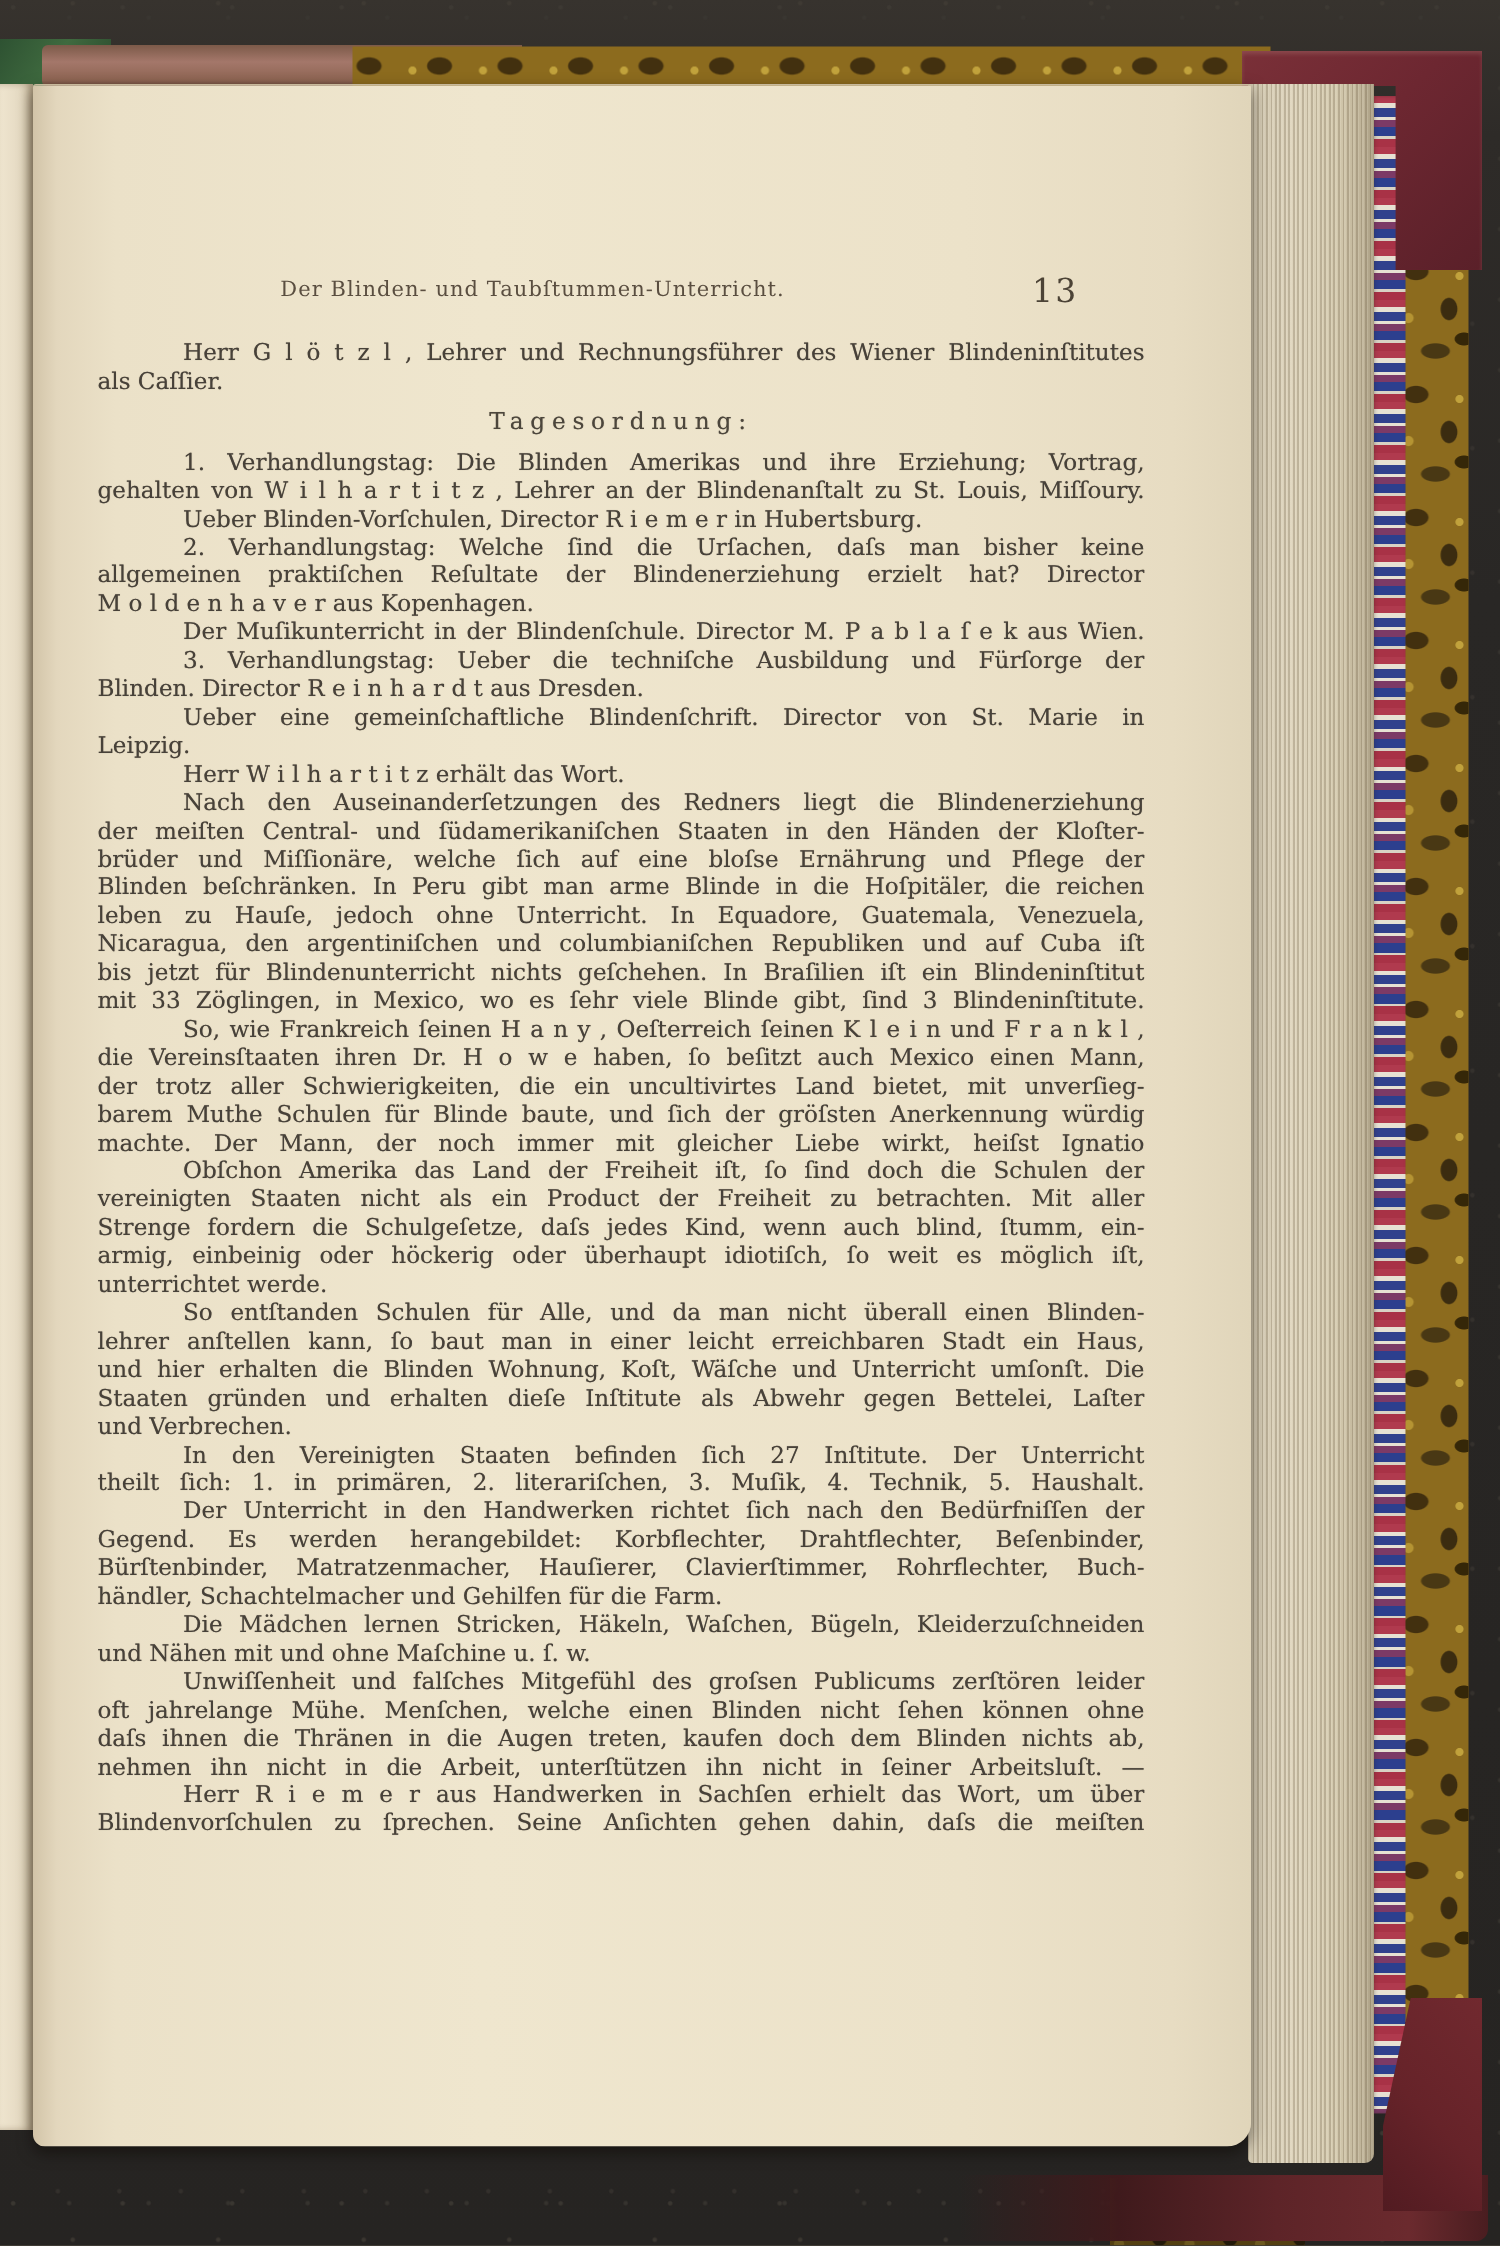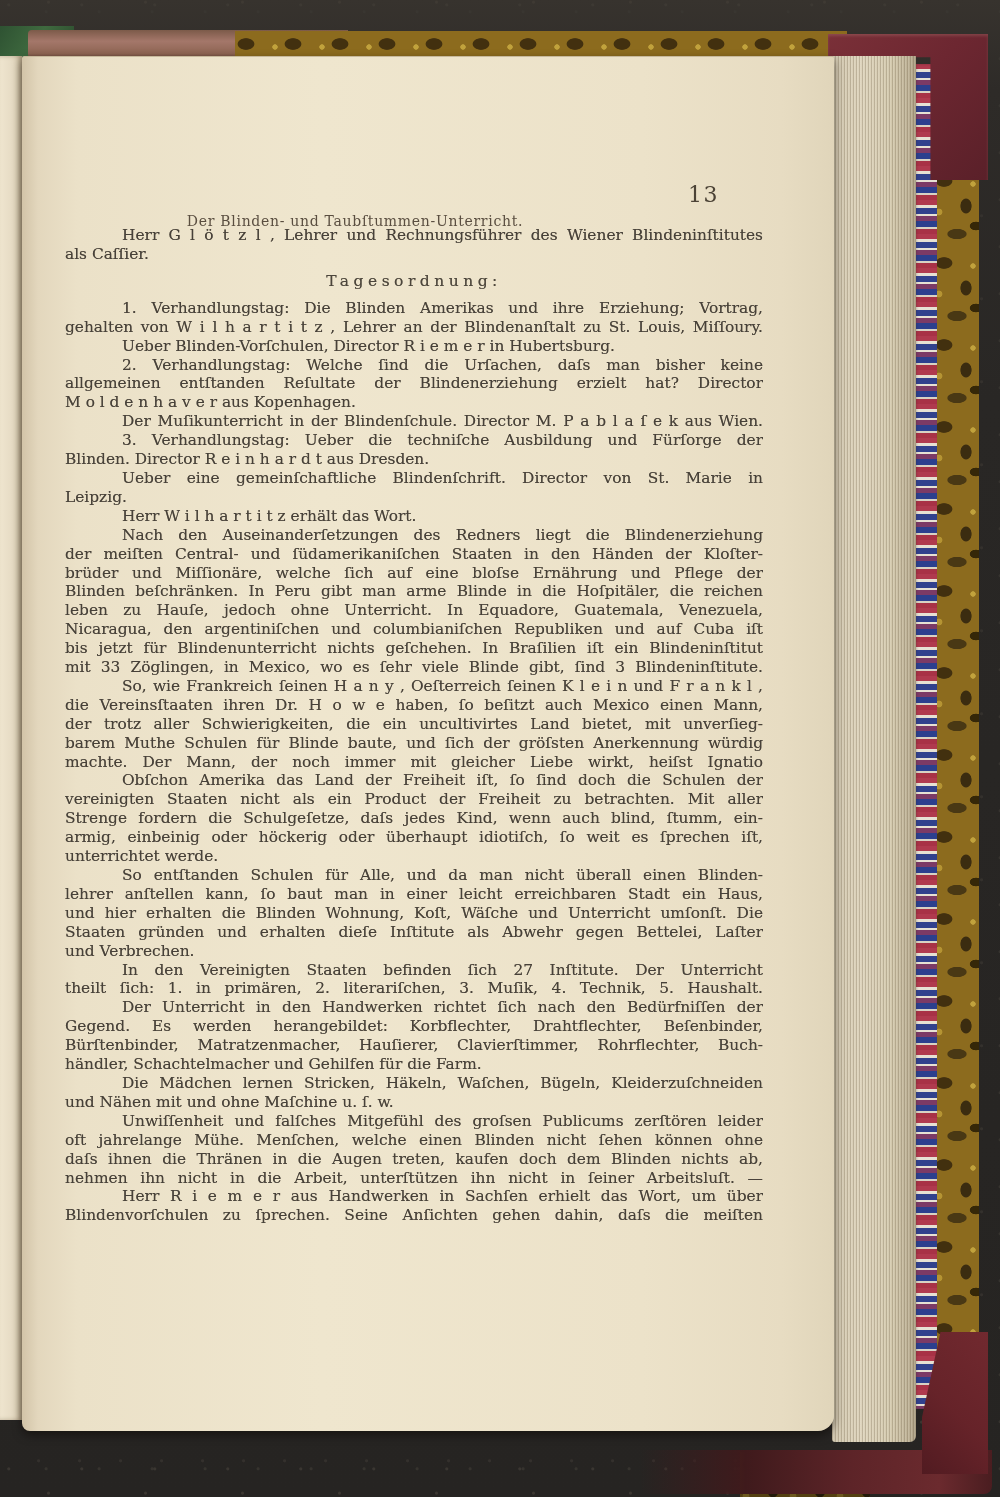--- a/index.html
+++ b/index.html
@@ -58,21 +58,21 @@
     border-top:1px solid #c7b99c;border-radius:2px 2px 16px 8px;
     box-shadow:0 4px 10px rgba(10,6,2,.5);}
   .bottom-dark{position:absolute;left:0;top:1424px;width:1000px;height:73px;
     background:linear-gradient(180deg,rgba(107,81,56,0) 0,#4a3categ 0),linear-gradient(180deg,#6b5138 0px,#2b1b0c 12px,#170f08 26px,#120d08 100%);}
   .maroon-bottom-strip{position:absolute;left:640px;top:1450px;width:352px;height:44px;
     background:linear-gradient(90deg,rgba(40,20,12,.0) 0,#3f1a1c 30%,#5d2428 60%,#6b2a2e 85%,#4a1d20 100%);border-radius:0 0 8px 0;}
 
   
   .page-header{position:absolute;left:0;top:128px;width:100%;height:24px;color:#55493c;}
   .running-title{position:absolute;left:333px;transform:translateX(-50%);
-    font-size:14px;letter-spacing:0.7px;white-space:nowrap;color:#5a4e40;margin-top:28px;}
+    font-size:14px;letter-spacing:0.7px;white-space:nowrap;color:#5a4e40;}
   .page-number{position:absolute;left:666px;top:-3px;font-size:22px;letter-spacing:1.5px;color:#4c4336;}
   .textblock{position:absolute;left:43px;top:169px;width:698px;color:#474139;
     font-size:15.4px;text-shadow:0 0 .5px rgba(70,60,45,.55);}
   .line{line-height:18.9px;white-space:nowrap;overflow:hidden;
     text-align:justify;text-align-last:justify;}
   .line.last{text-align:center;text-align-last:left;}
   .line.indent{padding-left:57px;}
   .heading{line-height:19px;margin:8px 0;text-align:center;
     letter-spacing:4.5px;font-size:15.5px;color:#4c463c;}
 </style>
@@ -95,21 +95,21 @@
       <span class="page-number">13</span>
     </div>
     <div class="textblock" id="textblock">
         <div class="line indent">Herr G l ö t z l ,  Lehrer und Rechnungsführer des Wiener Blindeninſtitutes</div>
         <div class="line last">als Caſſier.</div>
         <div class="heading">Tagesordnung:</div>
         <div class="line indent">1. Verhandlungstag:  Die Blinden Amerikas und ihre Erziehung;  Vortrag,</div>
         <div class="line">gehalten von W i l h a r t i t z ,  Lehrer an der Blindenanſtalt zu St. Louis, Miſſoury.</div>
         <div class="line indent last">Ueber Blinden-Vorſchulen, Director R i e m e r in Hubertsburg.</div>
         <div class="line indent">2. Verhandlungstag:  Welche ſind die Urſachen,  daſs man bisher keine</div>
-        <div class="line">allgemeinen entſtanden Reſultate der Blindenerziehung erzielt hat?  Director</div>
+        <div class="line">allgemeinen praktiſchen Reſultate der Blindenerziehung erzielt hat?  Director</div>
         <div class="line last">M o l d e n h a v e r aus Kopenhagen.</div>
         <div class="line indent">Der Muſikunterricht in der Blindenſchule. Director M. P a b l a ſ e k aus Wien.</div>
         <div class="line indent">3. Verhandlungstag:  Ueber die techniſche Ausbildung und Fürſorge der</div>
         <div class="line last">Blinden.   Director R e i n h a r d t aus Dresden.</div>
         <div class="line indent">Ueber eine gemeinſchaftliche Blindenſchrift.   Director von St. Marie in</div>
         <div class="line last">Leipzig.</div>
         <div class="line indent last">Herr W i l h a r t i t z erhält das Wort.</div>
         <div class="line indent">Nach den Auseinanderſetzungen des Redners liegt die Blindenerziehung</div>
         <div class="line">der meiſten Central- und ſüdamerikaniſchen Staaten in den Händen der Kloſter-</div>
         <div class="line">brüder und Miſſionäre,  welche ſich auf eine bloſse Ernährung und Pflege der</div>
@@ -119,21 +119,21 @@
         <div class="line">bis jetzt für Blindenunterricht nichts geſchehen. In Braſilien iſt ein Blindeninſtitut</div>
         <div class="line">mit 33 Zöglingen, in Mexico, wo es ſehr viele Blinde gibt, ſind 3 Blindeninſtitute.</div>
         <div class="line indent">So, wie Frankreich ſeinen H a n y ,  Oeſterreich ſeinen K l e i n und F r a n k l ,</div>
         <div class="line">die Vereinsſtaaten ihren Dr. H o w e haben,  ſo beſitzt auch Mexico einen Mann,</div>
         <div class="line">der trotz aller Schwierigkeiten,  die ein uncultivirtes Land bietet,  mit unverſieg-</div>
         <div class="line">barem Muthe Schulen für Blinde baute, und ſich der gröſsten Anerkennung würdig</div>
         <div class="line">machte.  Der Mann,  der noch immer mit gleicher Liebe wirkt,  heiſst Ignatio</div>
         <div class="line indent">Obſchon Amerika das Land der Freiheit iſt,  ſo ſind doch die Schulen der</div>
         <div class="line">vereinigten Staaten nicht als ein Product der Freiheit zu betrachten.   Mit aller</div>
         <div class="line">Strenge fordern die Schulgeſetze,  daſs jedes Kind,  wenn auch blind, ſtumm, ein-</div>
-        <div class="line">armig, einbeinig oder höckerig oder überhaupt idiotiſch, ſo weit es ſprechen iſt,</div>
+        <div class="line">armig, einbeinig oder höckerig oder überhaupt idiotiſch, ſo weit es möglich iſt,</div>
         <div class="line last">unterrichtet werde.</div>
         <div class="line indent">So entſtanden Schulen für Alle,  und da man nicht überall einen Blinden-</div>
         <div class="line">lehrer anſtellen kann,  ſo baut man in einer leicht erreichbaren Stadt ein Haus,</div>
         <div class="line">und hier erhalten die Blinden Wohnung, Koſt, Wäſche und Unterricht umſonſt. Die</div>
         <div class="line">Staaten gründen  und erhalten dieſe Inſtitute als Abwehr gegen Bettelei,  Laſter</div>
         <div class="line last">und Verbrechen.</div>
         <div class="line indent">In den Vereinigten Staaten befinden ſich 27 Inſtitute.  Der Unterricht</div>
         <div class="line">theilt ſich: 1. in primären, 2. literariſchen, 3. Muſik, 4. Technik, 5. Haushalt.</div>
         <div class="line indent">Der Unterricht in  den Handwerken richtet ſich nach den Bedürfniſſen der</div>
         <div class="line">Gegend.  Es werden herangebildet:  Korbflechter, Drahtflechter, Beſenbinder,</div>

